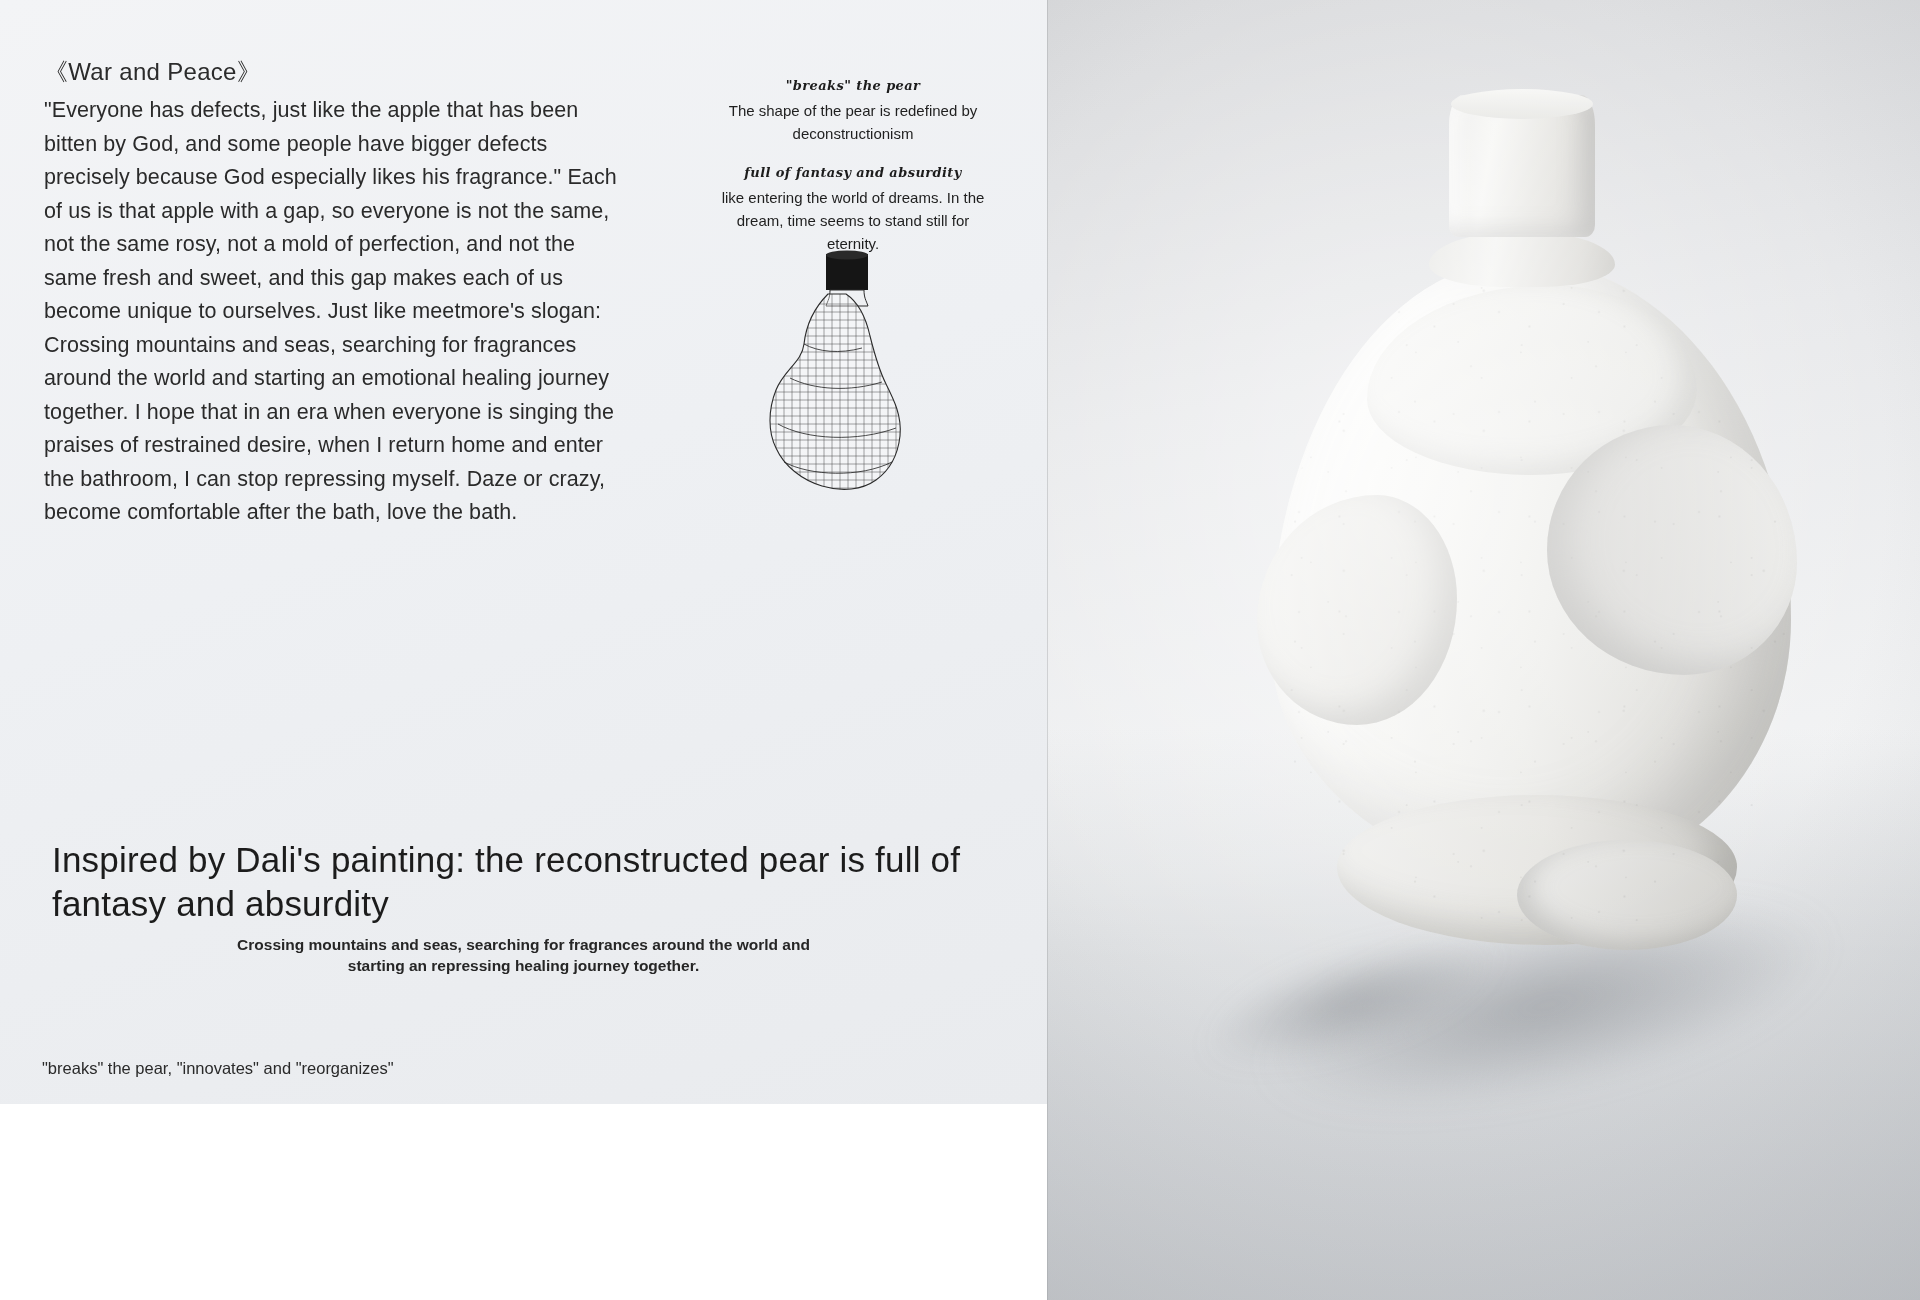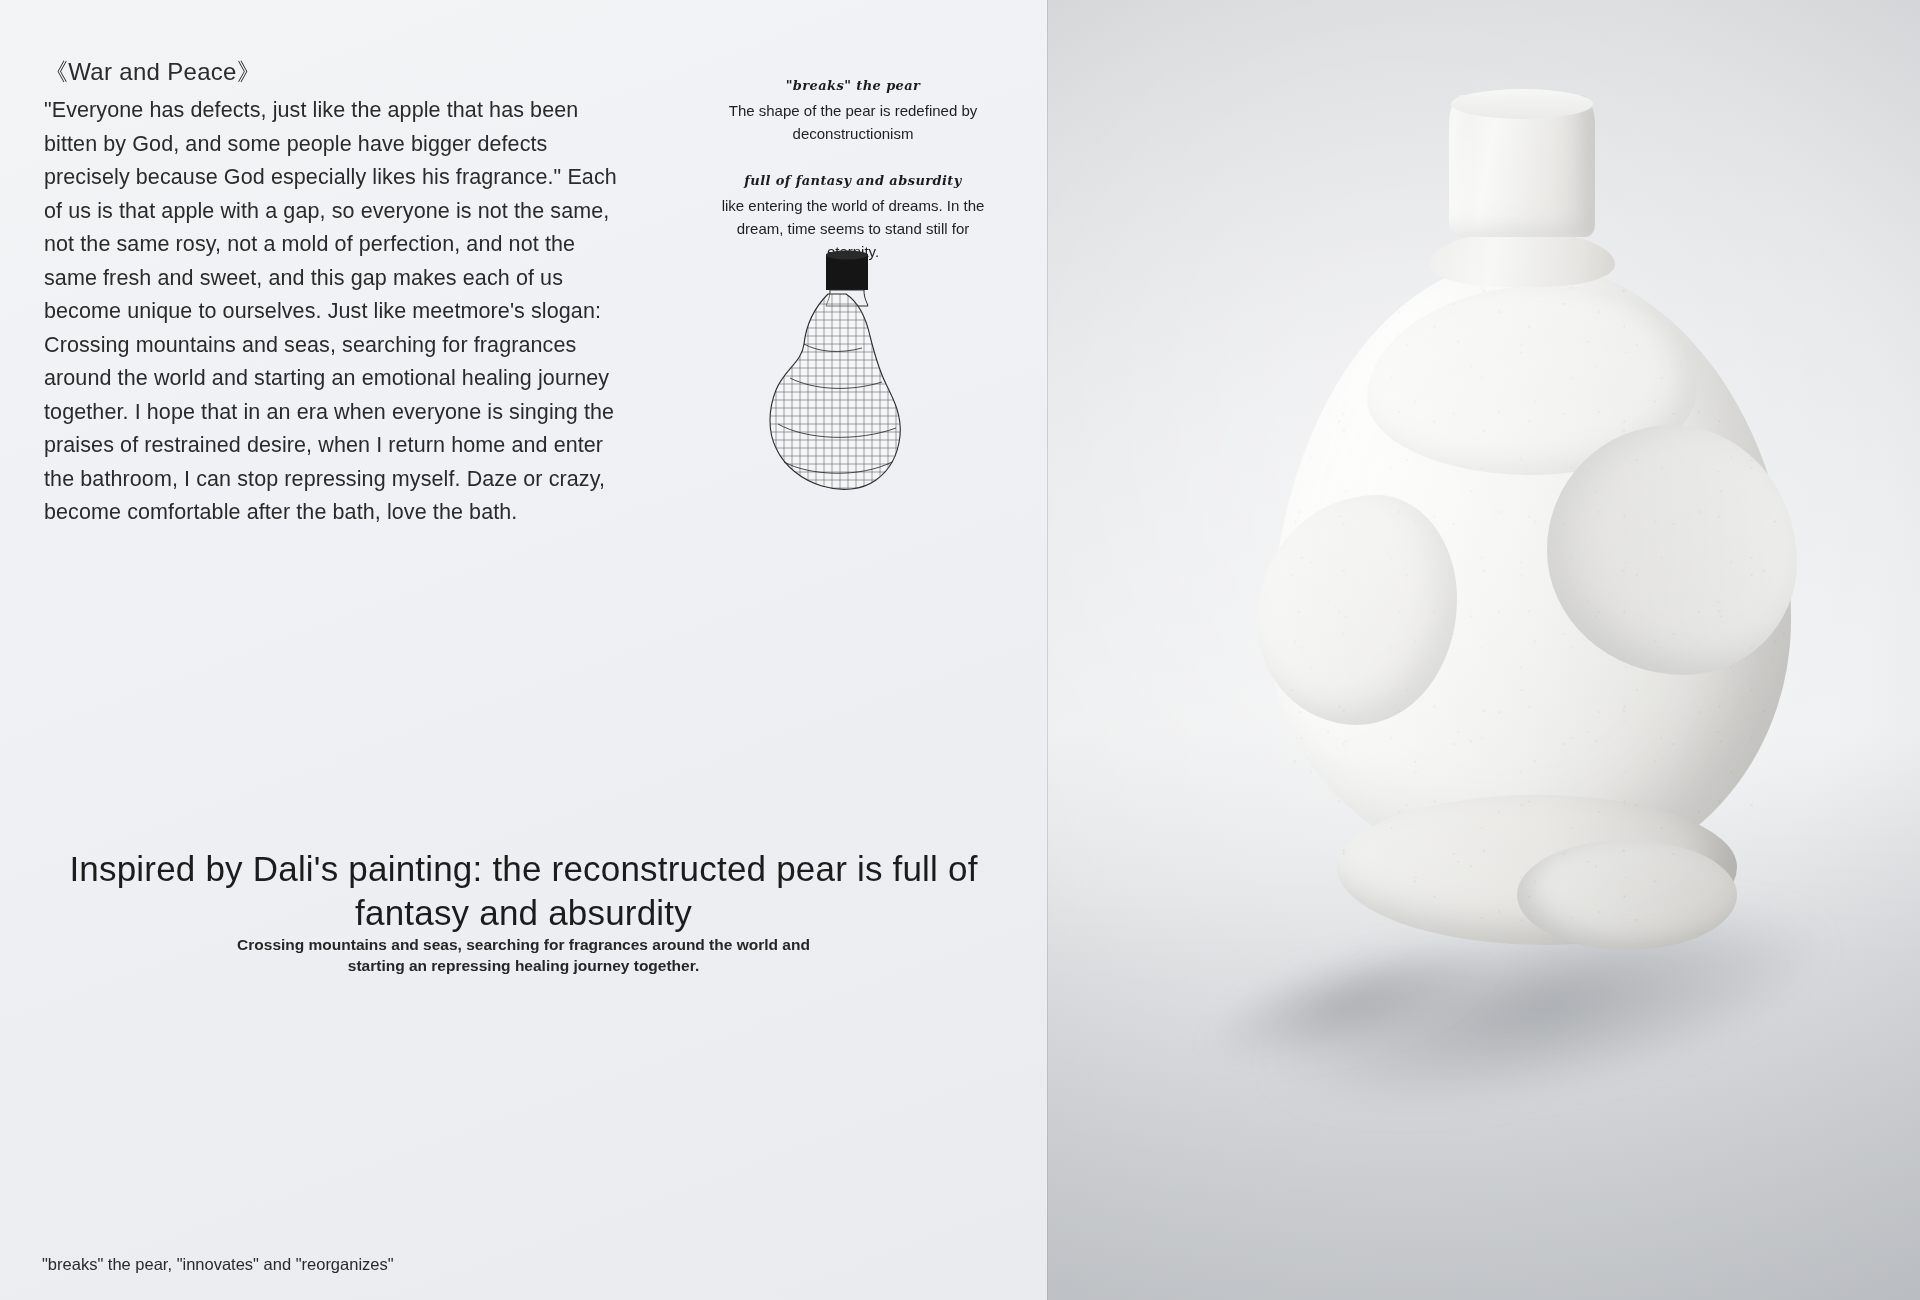--- a/index.html
+++ b/index.html
@@ -13,21 +13,21 @@
   #page {
     position: relative;
     width: 1920px; height: 1300px;
     display: flex;
   }
 
   
   .left-panel {
     position: relative;
     width: 1047px;
-    height: 1300px;
+    height: 1104px;
     background: linear-gradient(160deg, #f3f4f6 0%, #eef0f3 45%, #e9ebee 100%);
     flex: 0 0 1047px;
   }
 
   .essay {
     position: absolute;
     left: 44px;
     top: 56px;
     width: 575px;
   }
@@ -63,41 +63,40 @@
     letter-spacing: 0.4px;
     font-weight: 700;
     margin-bottom: 6px;
   }
   .cap-text {
     font-size: 15px;
     line-height: 23px;
     color: #1f1f1f;
     font-weight: 400;
   }
-  .cap-block-2 { margin-top: 28px; }
+  .cap-block-2 { margin-top: 20px; }
 
   
   .wire-wrap {
     position: absolute;
     left: 710px;
     top: 248px;
     width: 280px;
     height: 270px;
   }
   .wire-wrap svg { display: block; }
 
   
   .headline {
     position: absolute;
     left: 0;
     top: 838px;
     width: 1047px;
-    text-align: center;
-    padding: 0 28px;
-    margin-top: 9px;
+    text-align: left;
+    padding: 0 52px;
   }
   .headline h1 {
     margin: 0;
     font-size: 35px;
     line-height: 44px;
     font-weight: 400;
     color: #1c1c1c;
     letter-spacing: 0.2px;
   }
   .subhead {

